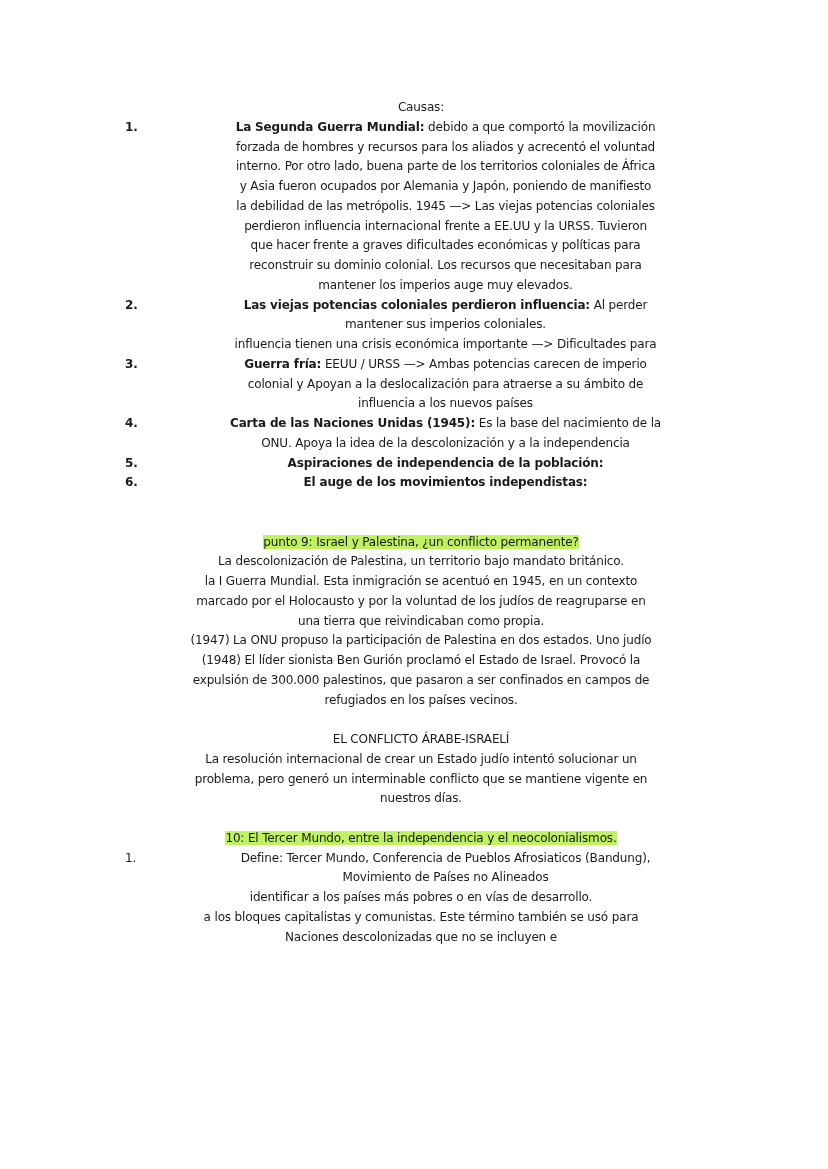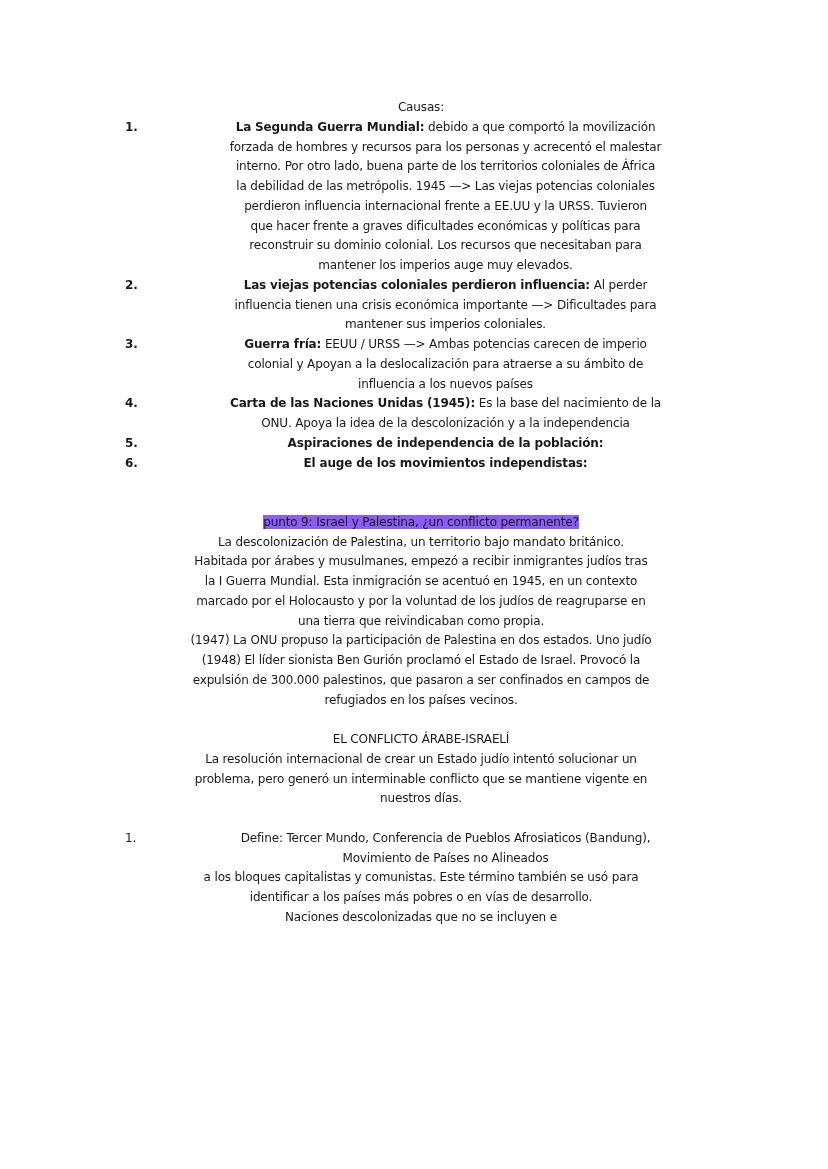--- a/index.html
+++ b/index.html
@@ -5,47 +5,48 @@
   html, body { margin: 0; padding: 0; background: #ffffff; }
   body { width: 828px; height: 1169px; position: relative; overflow: hidden;
          font-family: "DejaVu Sans", "Liberation Sans", sans-serif; color: #1a1a1a; }
   .page { position: absolute; left: 101px; top: 98px; width: 640px;
           font-size: 12px; line-height: 19.75px; letter-spacing: -0.15px; text-align: center; }
   .line { display: block; white-space: nowrap; }
   ol { margin: 0; padding: 0; list-style: none; }
   .item { position: relative; padding-left: 49px; }
   .num { position: absolute; left: 24px; top: 0; }
   .bold { font-weight: bold; }
-  .hl { background: #8b5cf6; }
+  .hl { background: #bef264; }
   .gap { height: 19.75px; }
   .gap2 { height: 39.5px; }
 </style>
 </head>
 <body>
 
 <div class="page">
 
   <div class="line">Causas:</div>
   <ol>
     <li class="item">
       <span class="num bold">1.</span>
       <span class="line"><span class="bold">La Segunda Guerra Mundial:</span><span> debido a que comportó la movilización</span></span>
-      <span class="line">forzada de hombres y recursos para los personas y acrecentó el malestar</span>
+      <span class="line">forzada de hombres y recursos para los aliados y acrecentó el voluntad</span>
       <span class="line">interno. Por otro lado, buena parte de los territorios coloniales de África</span>
+      <span class="line">y Asia fueron ocupados por Alemania y Japón, poniendo de manifiesto</span>
       <span class="line">la debilidad de las metrópolis. 1945 —&gt; Las viejas potencias coloniales</span>
       <span class="line">perdieron influencia internacional frente a EE.UU y la URSS. Tuvieron</span>
       <span class="line">que hacer frente a graves dificultades económicas y políticas para</span>
       <span class="line">reconstruir su dominio colonial. Los recursos que necesitaban para</span>
       <span class="line">mantener los imperios auge muy elevados.</span>
     </li>
     <li class="item">
       <span class="num bold">2.</span>
       <span class="line"><span class="bold">Las viejas potencias coloniales perdieron influencia:</span><span> Al perder</span></span>
+      <span class="line">mantener sus imperios coloniales.</span>
       <span class="line">influencia tienen una crisis económica importante —&gt; Dificultades para</span>
-      <span class="line">mantener sus imperios coloniales.</span>
     </li>
     <li class="item">
       <span class="num bold">3.</span>
       <span class="line"><span class="bold">Guerra fría:</span><span> EEUU / URSS —&gt; Ambas potencias carecen de imperio</span></span>
       <span class="line">colonial y Apoyan a la deslocalización para atraerse a su ámbito de</span>
       <span class="line">influencia a los nuevos países</span>
     </li>
     <li class="item">
       <span class="num bold">4.</span>
       <span class="line"><span class="bold">Carta de las Naciones Unidas (1945):</span><span> Es la base del nacimiento de la</span></span>
@@ -59,47 +60,47 @@
       <span class="num bold">6.</span>
       <span class="line bold">El auge de los movimientos independistas:</span>
     </li>
   </ol>
 
   <div class="gap2"></div>
 
   <div class="line"><span class="hl">punto 9: Israel y Palestina, ¿un conflicto permanente?</span></div>
   <div>
     <span class="line">La descolonización de Palestina, un territorio bajo mandato británico.</span>
-    <span class="line">Habitada por árabes y musulmanes, empezó a recibir inmigrantes judíos tras</span>
     <span class="line">la I Guerra Mundial. Esta inmigración se acentuó en 1945, en un contexto</span>
     <span class="line">marcado por el Holocausto y por la voluntad de los judíos de reagruparse en</span>
     <span class="line">una tierra que reivindicaban como propia.</span>
     <span class="line">(1947) La ONU propuso la participación de Palestina en dos estados. Uno judío</span>
     <span class="line">(1948) El líder sionista Ben Gurión proclamó el Estado de Israel. Provocó la</span>
     <span class="line">expulsión de 300.000 palestinos, que pasaron a ser confinados en campos de</span>
     <span class="line">refugiados en los países vecinos.</span>
   </div>
 
   <div class="gap"></div>
 
   <div class="line">EL CONFLICTO ÁRABE-ISRAELÍ</div>
   <div>
     <span class="line">La resolución internacional de crear un Estado judío intentó solucionar un</span>
     <span class="line">problema, pero generó un interminable conflicto que se mantiene vigente en</span>
     <span class="line">nuestros días.</span>
   </div>
 
   <div class="gap"></div>
 
+  <div class="line"><span class="hl">10: El Tercer Mundo, entre la independencia y el neocolonialismos.</span></div>
   <ol>
     <li class="item">
       <span class="num">1.</span>
       <span class="line">Define: Tercer Mundo, Conferencia de Pueblos Afrosiaticos (Bandung),</span>
       <span class="line">Movimiento de Países no Alineados</span>
     </li>
   </ol>
   <div>
+    <span class="line">identificar a los países más pobres o en vías de desarrollo.</span>
     <span class="line">a los bloques capitalistas y comunistas. Este término también se usó para</span>
-    <span class="line">identificar a los países más pobres o en vías de desarrollo.</span>
     <span class="line">Naciones descolonizadas que no se incluyen e</span>
   </div>
 
 </div>
 
 </body></html>

